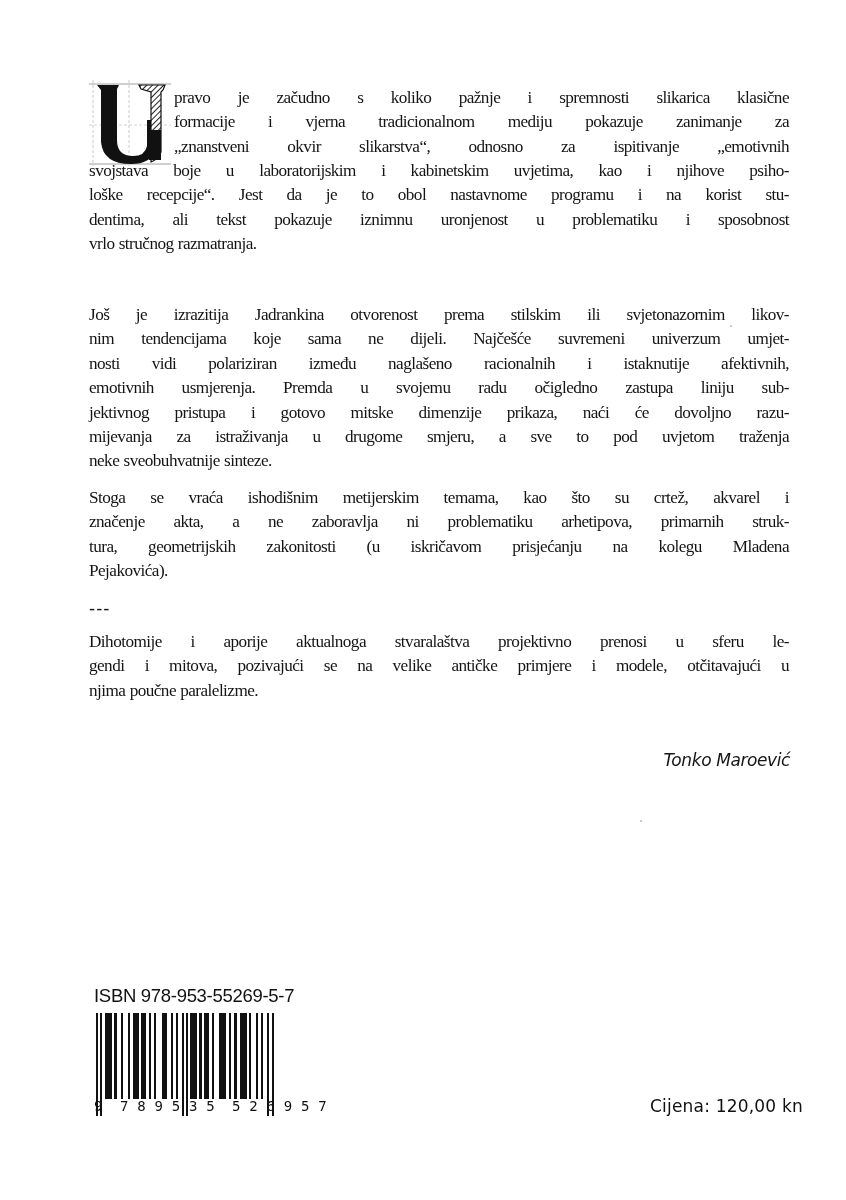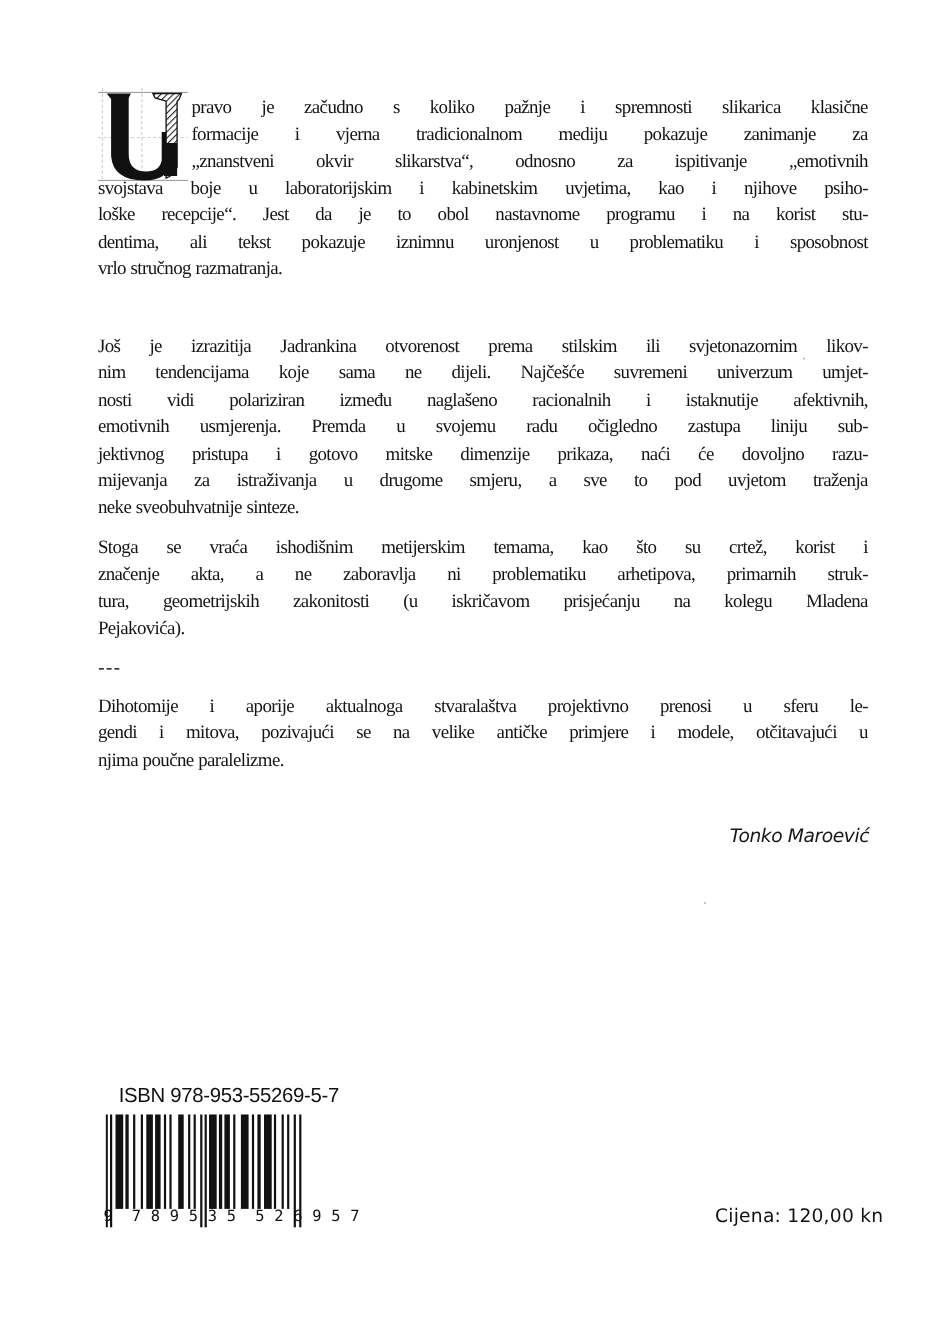--- a/index.html
+++ b/index.html
@@ -20,21 +20,21 @@
     position: absolute; left: 0; top: 0; width: 82px; height: 86px;
   }
   .first-lines { position: absolute; left: 174px; top: 86px; width: 615px; }
   .sep { position: absolute; left: 89px; top: 598px; font-size: 17px; letter-spacing: 1px; font-family: "DejaVu Sans", sans-serif; }
   .signature {
     position: absolute; right: 56px; top: 750px; font-family: "DejaVu Sans", sans-serif;
     font-style: italic; font-size: 17px; letter-spacing: -0.4px;
   }
   .isbn {
     position: absolute; left: 94px; top: 985px; font-family: "Liberation Sans", sans-serif;
-    font-size: 18.5px; letter-spacing: -0.3px; color: #111; margin-left: 14px;
+    font-size: 18.5px; letter-spacing: -0.3px; color: #111;
   }
   .barcode { position: absolute; left: 96px; top: 1013px; width: 190px; height: 103px; }
   .barcode-digits {
     position: absolute; left: 94px; top: 1098px; font-family: "DejaVu Sans Mono", monospace;
     font-size: 14px; color: #111; white-space: pre; letter-spacing: 0.2px;
   }
   .price {
     position: absolute; left: 604px; top: 1096px; font-family: "DejaVu Sans", sans-serif;
     font-size: 17px; letter-spacing: 0.2px; color: #111; margin-left: 46px;
   }
@@ -88,21 +88,21 @@
     <span class="line">nosti vidi polariziran između naglašeno racionalnih i istaknutije afektivnih,</span>
     <span class="line">emotivnih usmjerenja. Premda u svojemu radu očigledno zastupa liniju sub-</span>
     <span class="line">jektivnog pristupa i gotovo mitske dimenzije prikaza, naći će dovoljno razu-</span>
     <span class="line">mijevanja za istraživanja u drugome smjeru, a sve to pod uvjetom traženja</span>
     <span class="line last">neke sveobuhvatnije sinteze.</span>
   </p>
 </div>
 
 <div class="text-block" style="top:486px;">
   <p class="para">
-    <span class="line">Stoga se vraća ishodišnim metijerskim temama, kao što su crtež, korist i</span>
+    <span class="line">Stoga se vraća ishodišnim metijerskim temama, kao što su crtež, akvarel i</span>
     <span class="line">značenje akta, a ne zaboravlja ni problematiku arhetipova, primarnih struk-</span>
     <span class="line">tura, geometrijskih zakonitosti (u iskričavom prisjećanju na kolegu Mladena</span>
     <span class="line last">Pejakovića).</span>
   </p>
 </div>
 
 <div class="sep">---</div>
 
 <div class="text-block" style="top:630px;">
   <p class="para">

